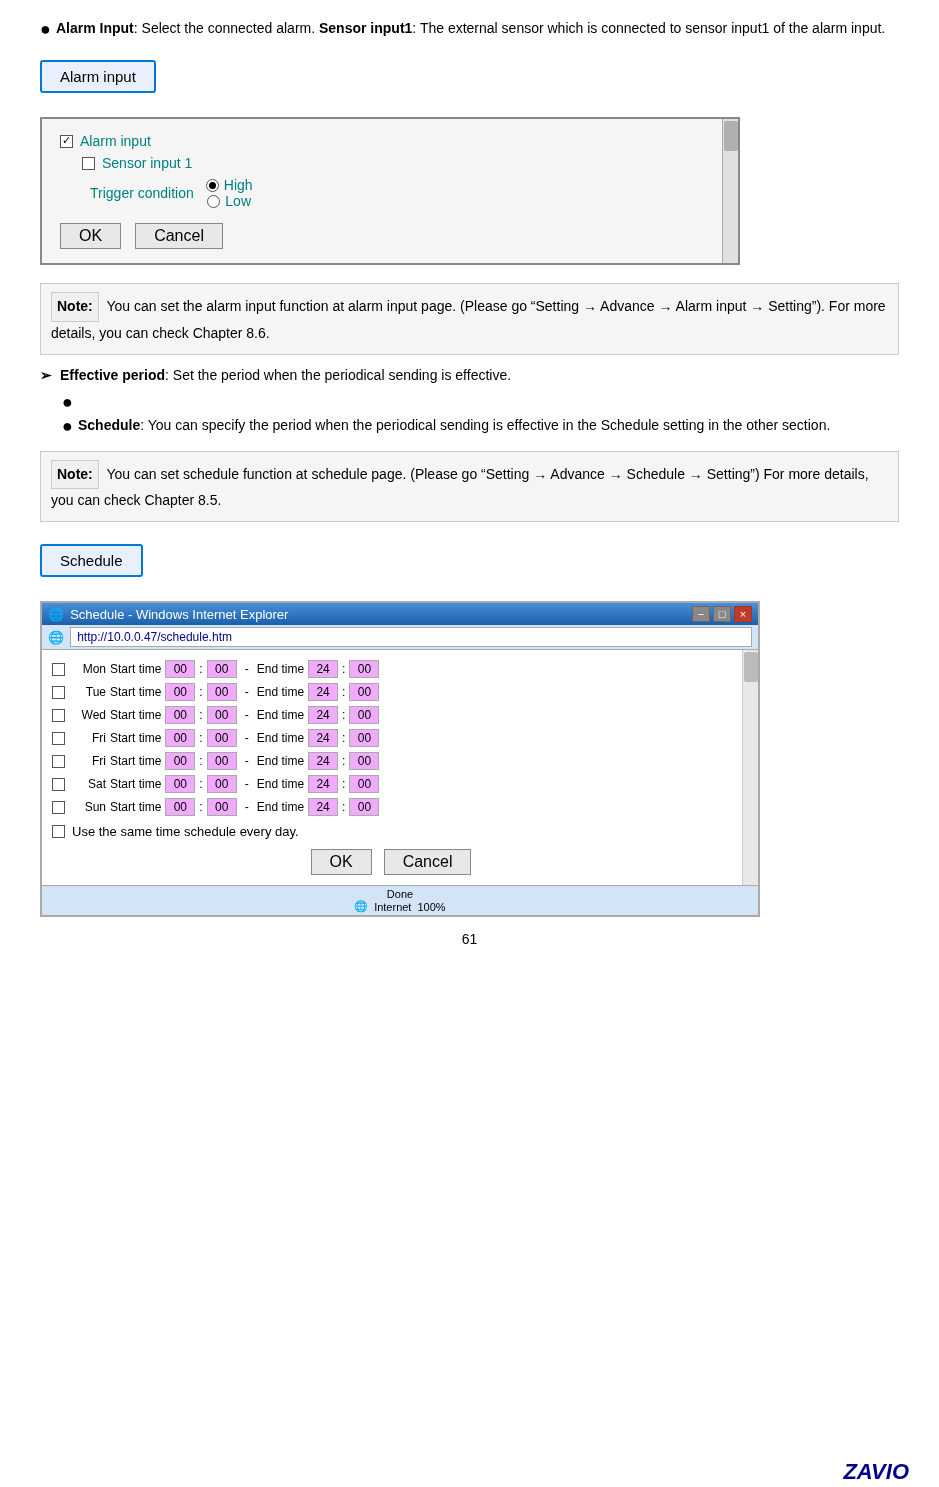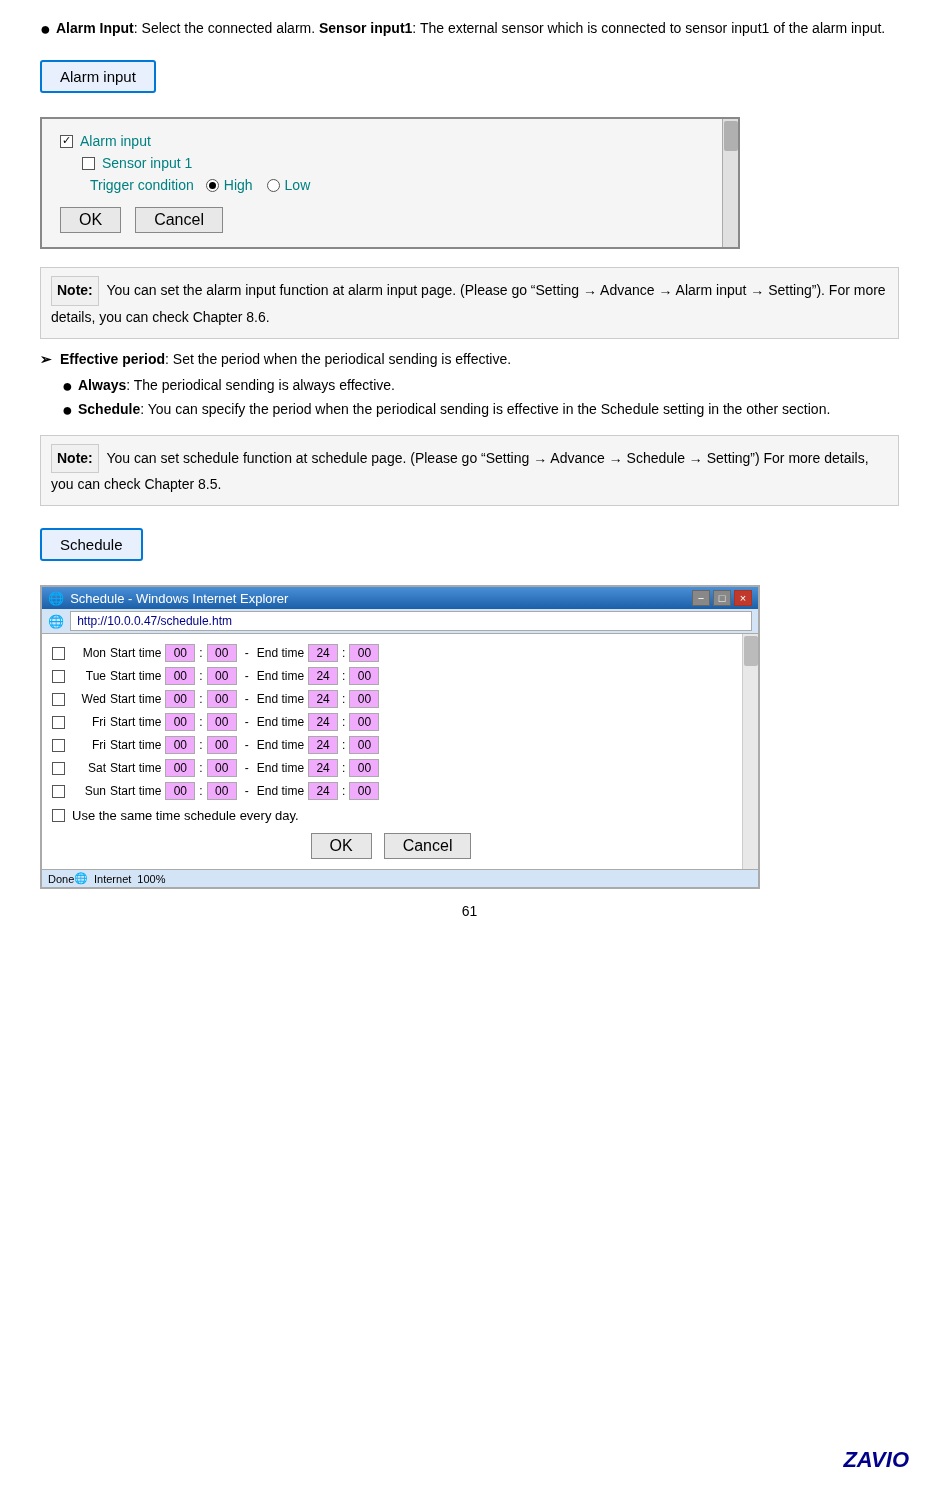--- a/index.html
+++ b/index.html
@@ -82,21 +82,21 @@
     }
     .checkbox-checked::after {
       content: "✓";
       font-size: 11px;
       position: absolute;
       top: -2px; left: 1px;
     }
     .dialog-label { color: #008080; font-size: 14px; }
     .trigger-row { display: flex; align-items: center; margin-left: 30px; margin-top: 2px; }
     .trigger-label { color: #008080; margin-right: 12px; font-size: 14px; }
-    .radio-group { display: flex; align-items: center; }
+    .radio-group { display: flex; align-items: center; flex-direction: column; }
     .radio-item { display: flex; align-items: center; margin-right: 14px; }
     .radio-filled {
       width: 13px; height: 13px;
       border-radius: 50%;
       border: 1.5px solid #555;
       background: #fff;
       margin-right: 5px;
       position: relative;
       display: inline-block;
     }
@@ -223,35 +223,36 @@
       text-align: center;
     }
     .colon { font-size: 12px; }
     .dash { font-size: 12px; margin: 0 4px; }
     .ie-status {
       background: #d4e4f7;
       border-top: 1px solid #aaa;
       padding: 2px 6px;
       font-size: 11px;
       display: flex;
-      justify-content: flex-start;
+      justify-content: space-between;
       align-items: center;
+      flex-direction: column;
     }
     .ie-status-right {
       display: flex; align-items: center; gap: 6px;
     }
     .page-num {
       text-align: center;
       margin: 14px 0 4px 0;
       font-size: 14px;
     }
     .zavio-logo {
       position: absolute;
       right: 30px;
-      bottom: 14px;
+      bottom: 2px;
       font-size: 22px;
       font-weight: bold;
       color: #00008b;
       font-style: italic;
     }
     .same-time-row {
       display: flex; align-items: center; margin: 8px 0 10px 0;
     }
     .ok-cancel-row {
       display: flex; gap: 12px; justify-content: center; margin-top: 6px;
@@ -324,23 +325,20 @@
 
 <div class="arrow-section">
   <span class="arrow-char">➢</span>
   <span>
     <span class="bold">Effective period</span><span>: Set the period when the periodical sending is effective.</span>
   </span>
 </div>
 <div class="indent">
   <div class="bullet-item">
     <span class="bullet-dot">●</span>
-    <span>
-      <span class="bold">Always</span><span>: The periodical sending is always effective.</span>
-    </span>
   </div>
   <div class="bullet-item">
     <span class="bullet-dot">●</span>
     <span>
       <span class="bold">Schedule</span><span>: You can specify the period when the periodical sending is effective in the Schedule setting in the other section.</span>
     </span>
   </div>
 </div>
 
 

